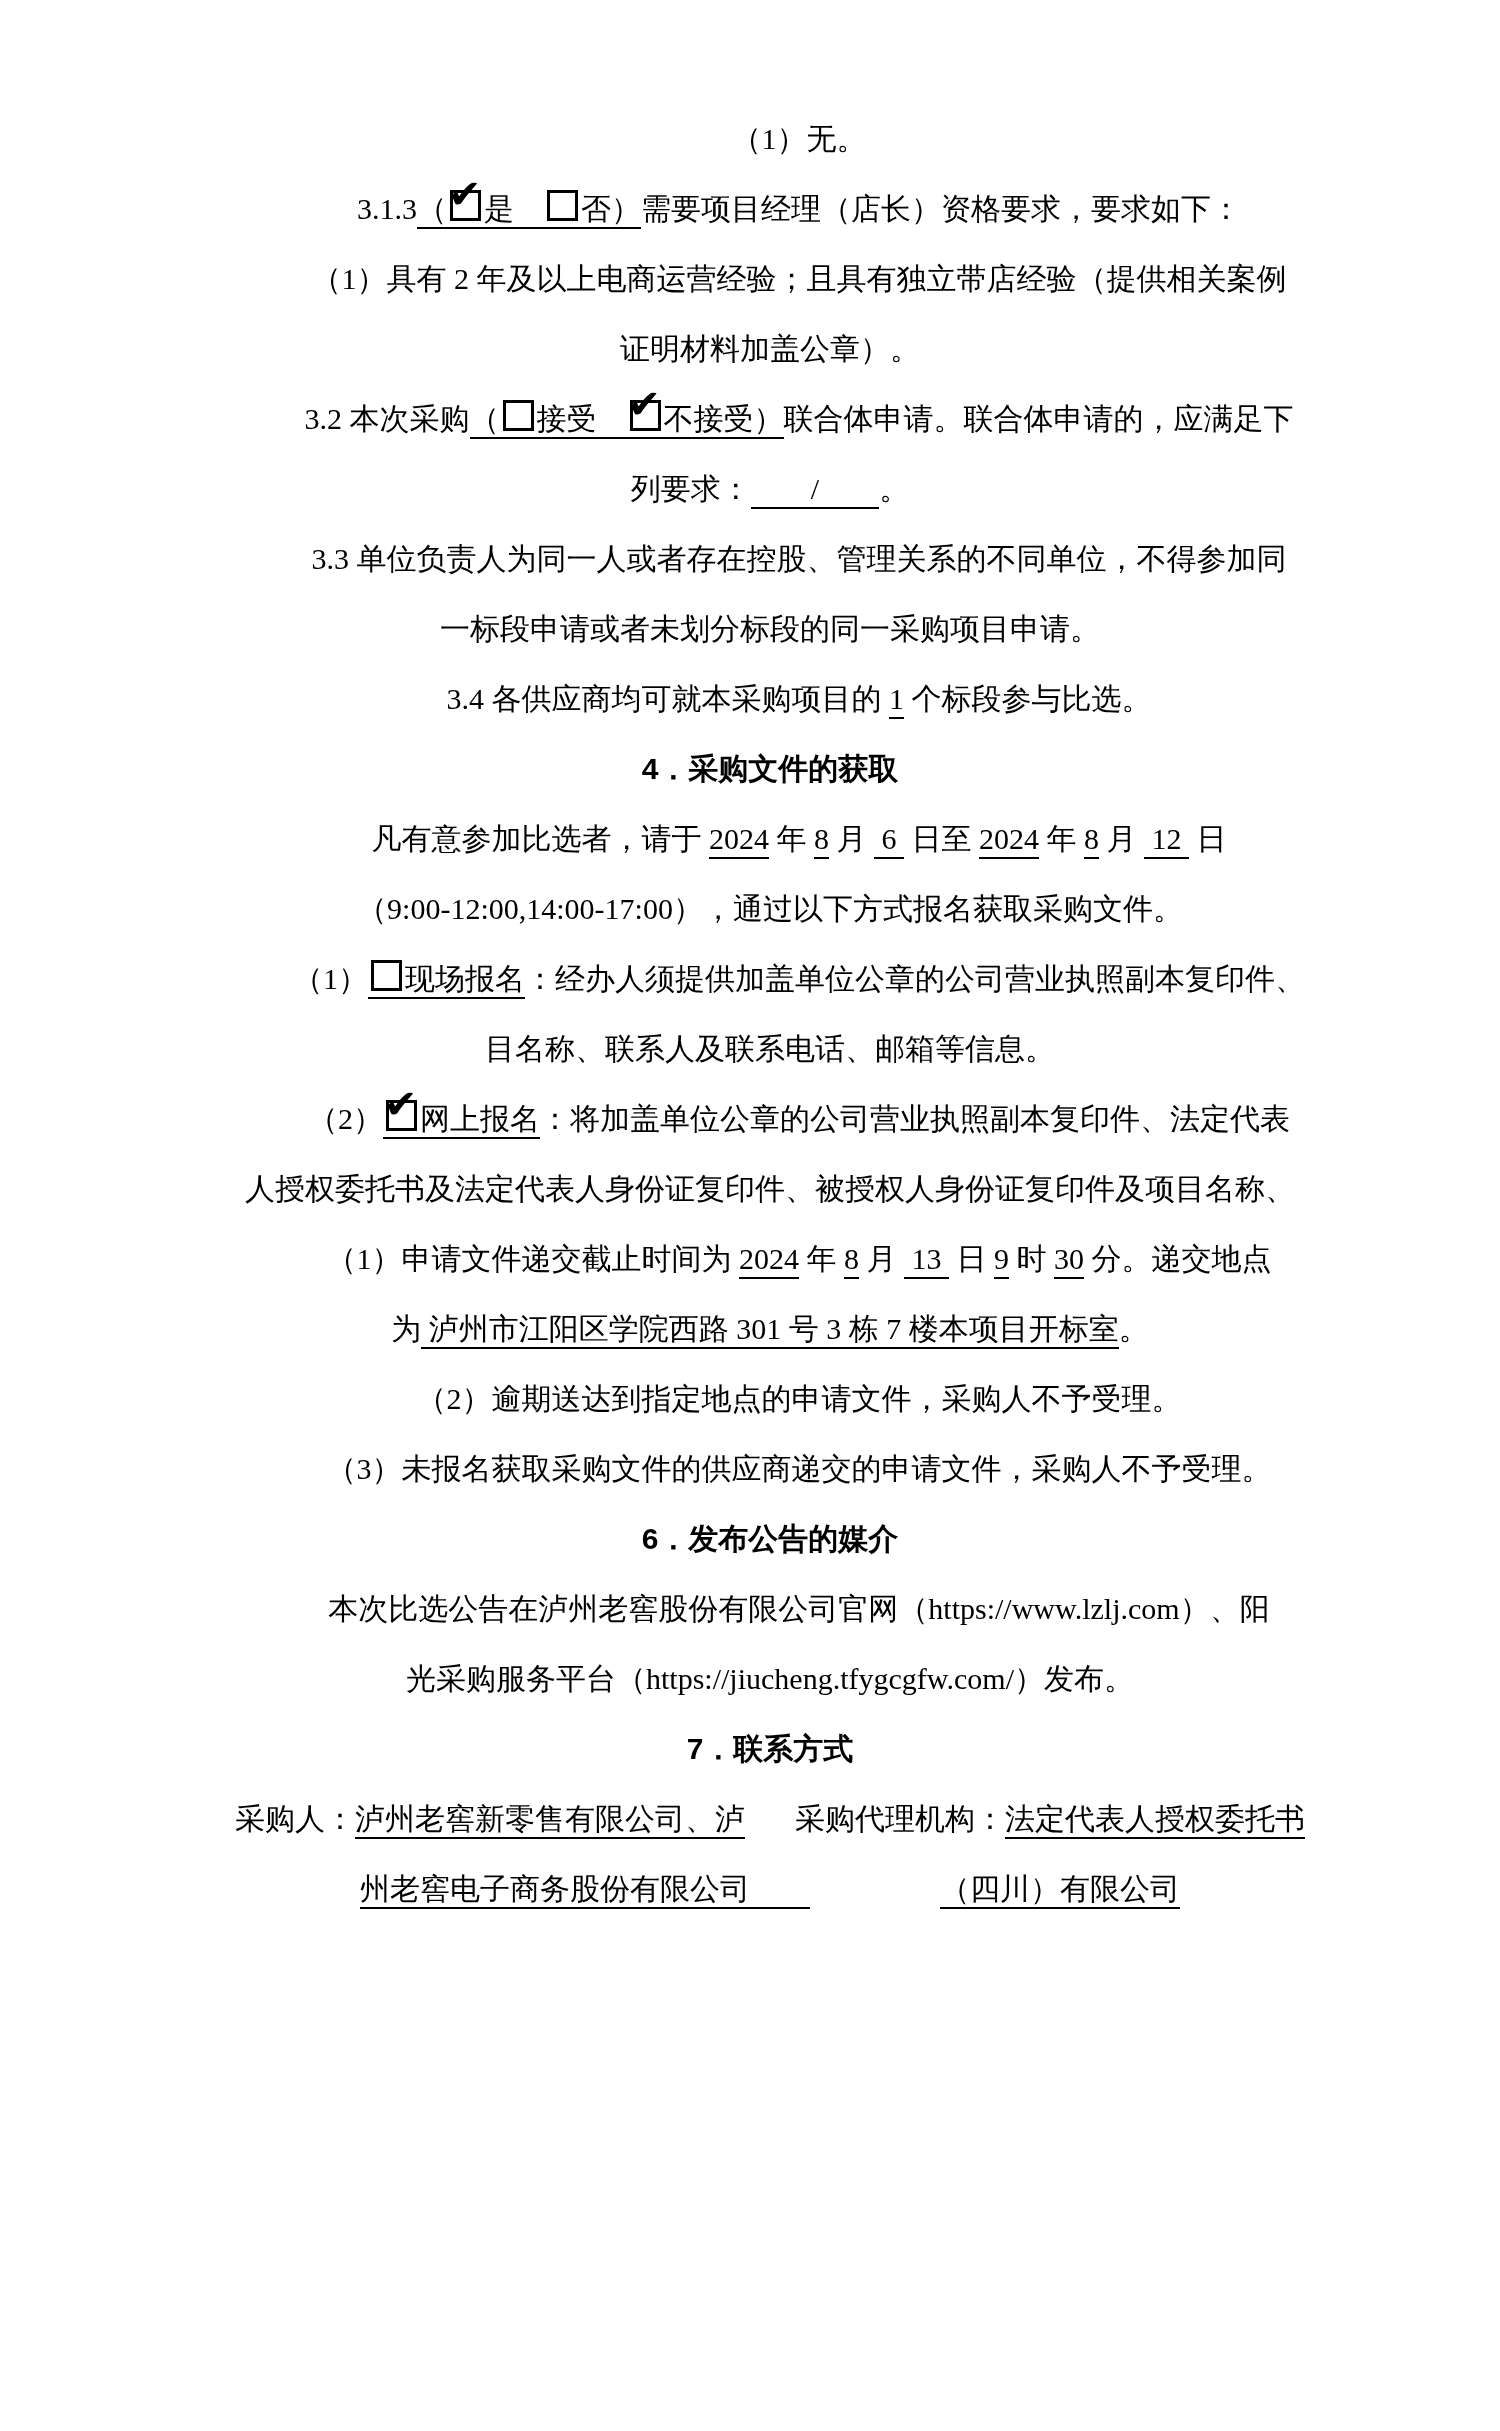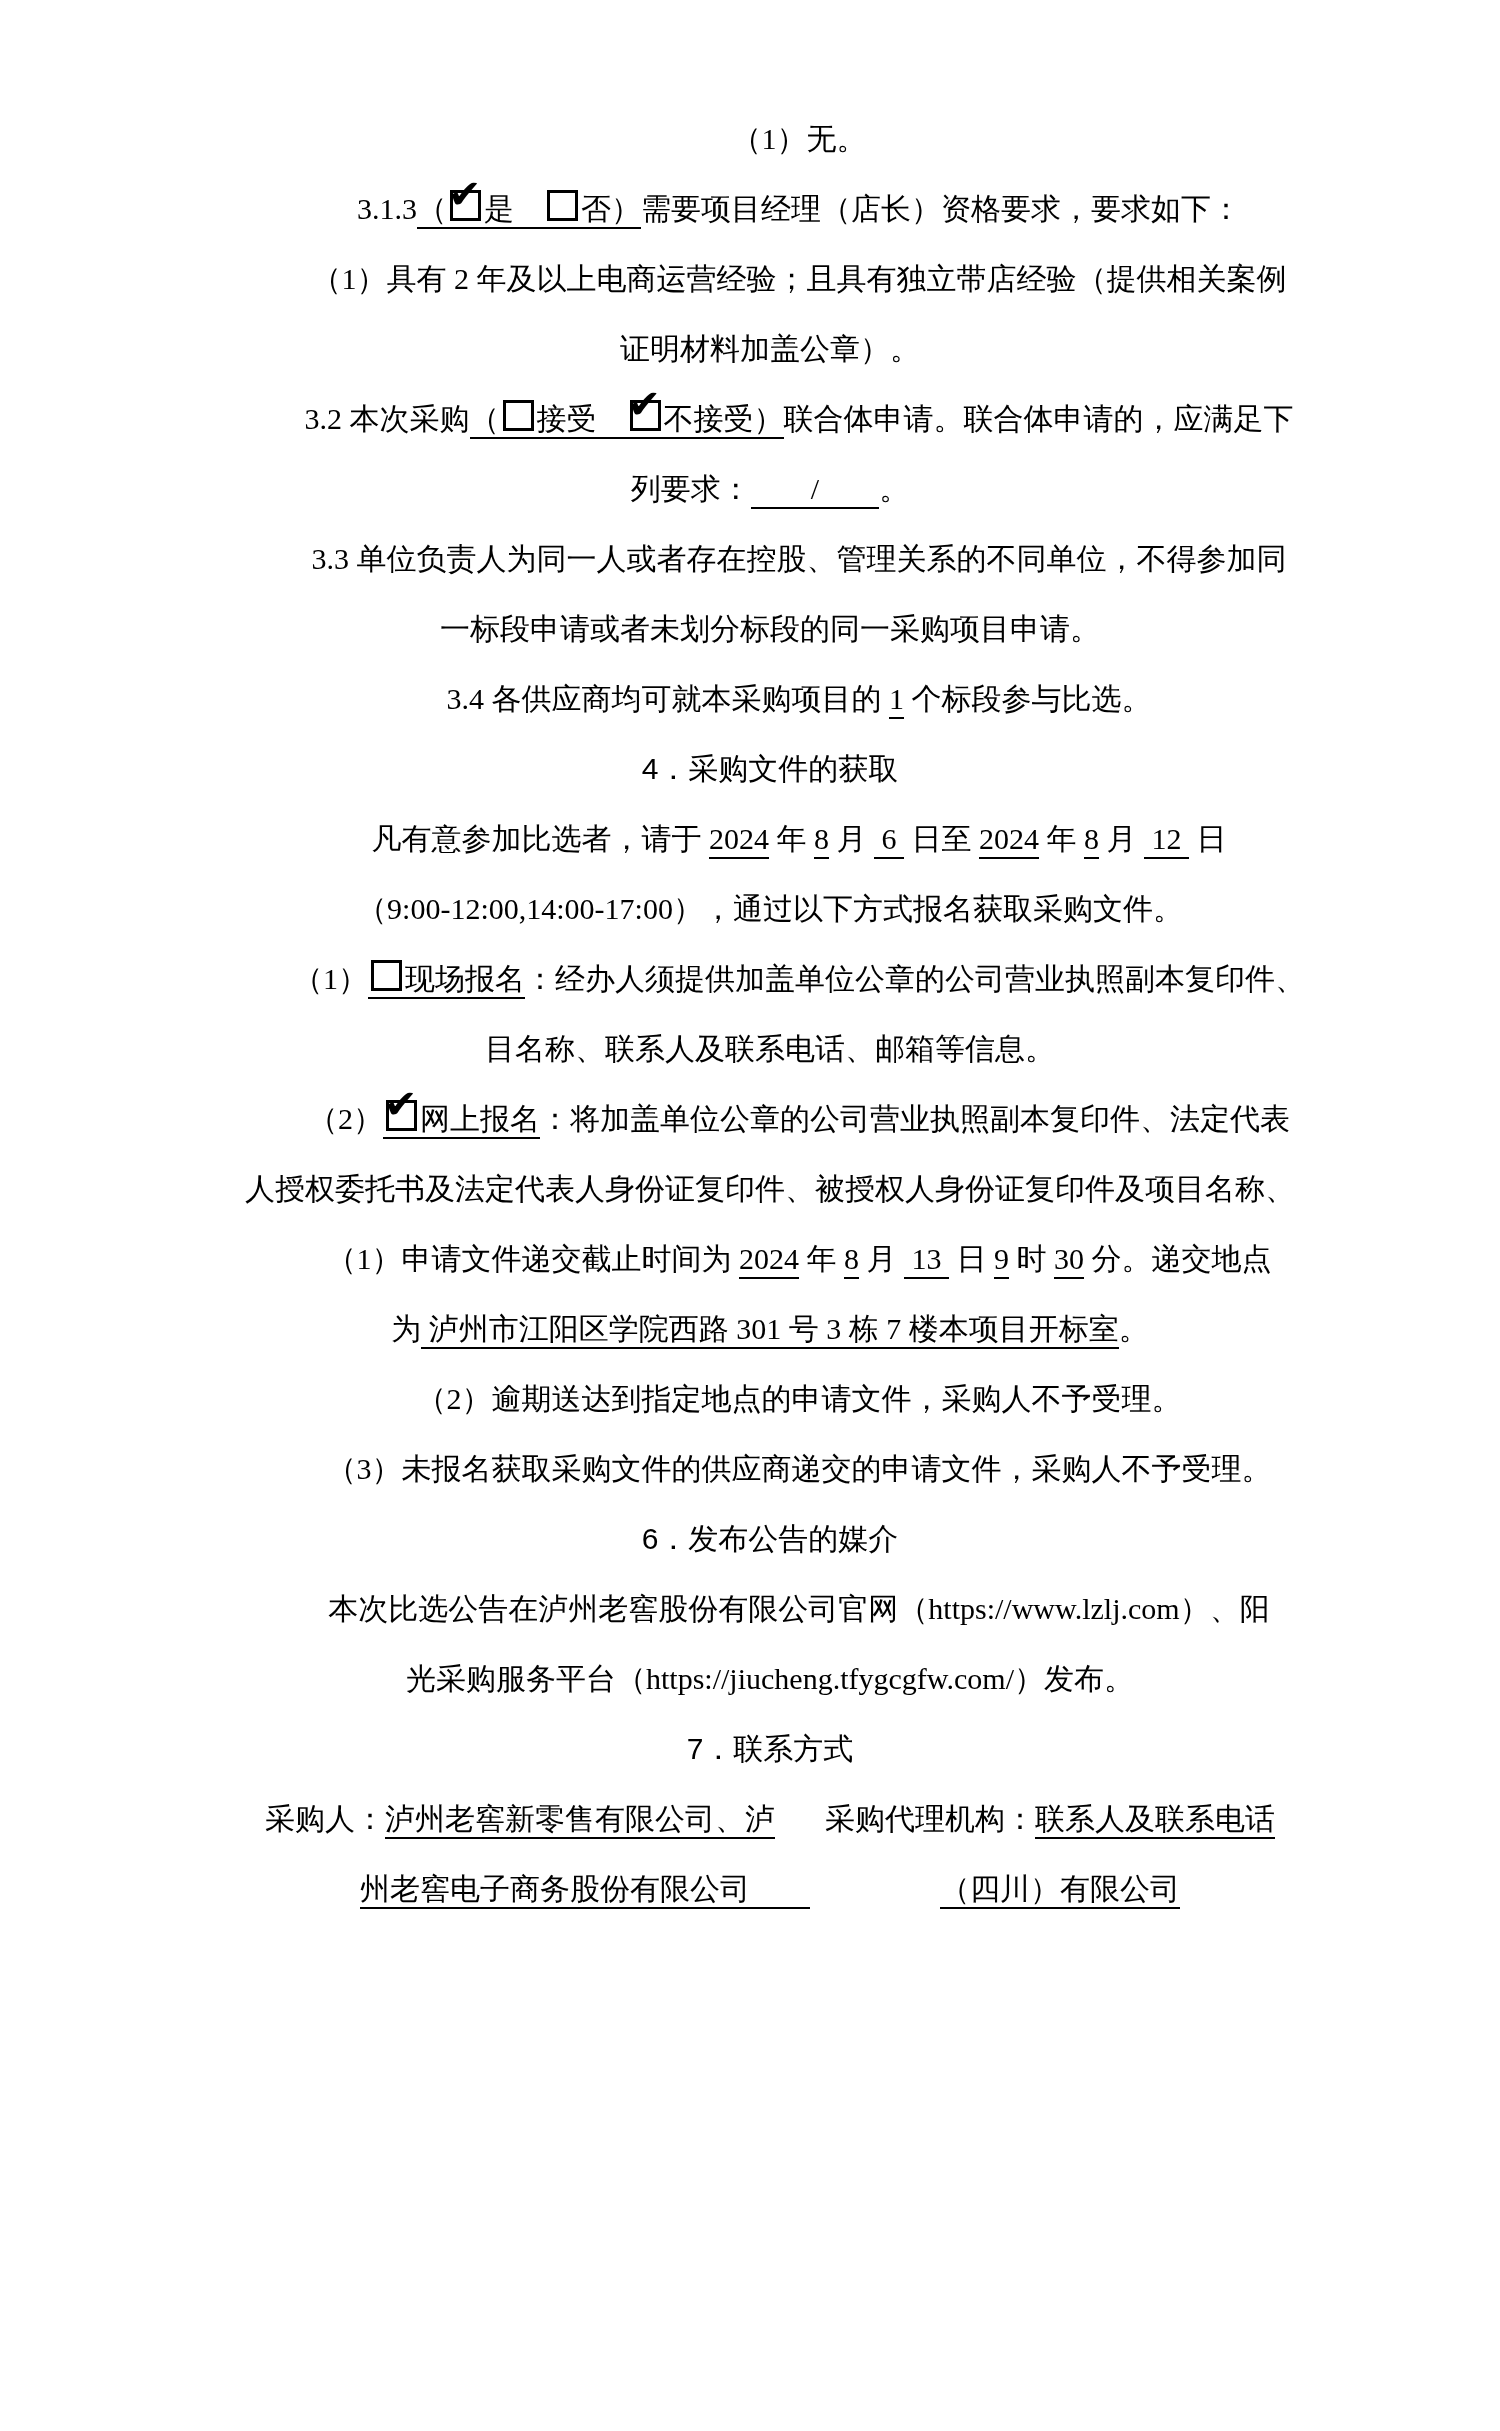--- a/index.html
+++ b/index.html
@@ -16,21 +16,21 @@
     overflow: hidden;
     text-align: center;
   }
   .line {
     height: 70px;
     line-height: 70px;
     white-space: nowrap;
   }
   .line.heading {
     font-family: "Liberation Sans", "DejaVu Sans", sans-serif;
-    font-weight: normal;
+    font-weight: bold;
   }
   .ind2 { padding-left: 58px; }
   .u { border-bottom: 2px solid #000; padding-bottom: 2px; }
   .cb {
     display: inline-block;
     width: 25px;
     height: 25px;
     border: 3px solid #000;
     vertical-align: -2px;
     position: relative;
@@ -72,16 +72,16 @@
       <div class="line ind2"><span><span>（2）</span></span><span class="u"><span class="cb on"></span><span>网上报名</span></span><span><span>：将加盖单位公章的公司营业执照副本复印件、法定代表</span></span></div>
       <div class="line"><span><span>人授权委托书及法定代表人身份证复印件、被授权人身份证复印件及项目名称、</span></span></div>
       <div class="line ind2"><span><span>（1）申请文件递交截止时间为 </span></span><span class="u"><span>2024</span></span><span><span> 年 </span></span><span class="u"><span>8</span></span><span><span> 月 </span></span><span class="u"><span>&nbsp;13&nbsp;</span></span><span><span> 日 </span></span><span class="u"><span>9</span></span><span><span> 时 </span></span><span class="u"><span>30</span></span><span><span> 分。递交地点</span></span></div>
       <div class="line"><span><span>为</span></span><span class="u"><span>&nbsp;泸州市江阳区学院西路 301 号 3 栋 7 楼本项目开标室</span></span><span><span>。</span></span></div>
       <div class="line ind2"><span><span>（2）逾期送达到指定地点的申请文件，采购人不予受理。</span></span></div>
       <div class="line ind2"><span><span>（3）未报名获取采购文件的供应商递交的申请文件，采购人不予受理。</span></span></div>
       <div class="line heading"><span><span>6．发布公告的媒介</span></span></div>
       <div class="line ind2"><span><span>本次比选公告在泸州老窖股份有限公司官网（https://www.lzlj.com）、阳</span></span></div>
       <div class="line"><span><span>光采购服务平台（https://jiucheng.tfygcgfw.com/）发布。</span></span></div>
       <div class="line heading"><span><span>7．联系方式</span></span></div>
-      <div class="line"><span><span>采购人：</span></span><span class="u"><span>泸州老窖新零售有限公司、泸</span></span><span class="gap" style="width: 50px;"></span><span><span>采购代理机构：</span></span><span class="u"><span>联系人及联系电话</span></span></div>
+      <div class="line"><span><span>采购人：</span></span><span class="u"><span>泸州老窖新零售有限公司、泸</span></span><span class="gap" style="width: 50px;"></span><span><span>采购代理机构：</span></span><span class="u"><span>法定代表人授权委托书</span></span></div>
       <div class="line"><span class="u"><span>州老窖电子商务股份有限公司　　</span></span><span class="gap" style="width: 130px;"></span><span class="u"><span>（四川）有限公司</span></span></div>
     </div>
 </div>
 
 </body></html>

